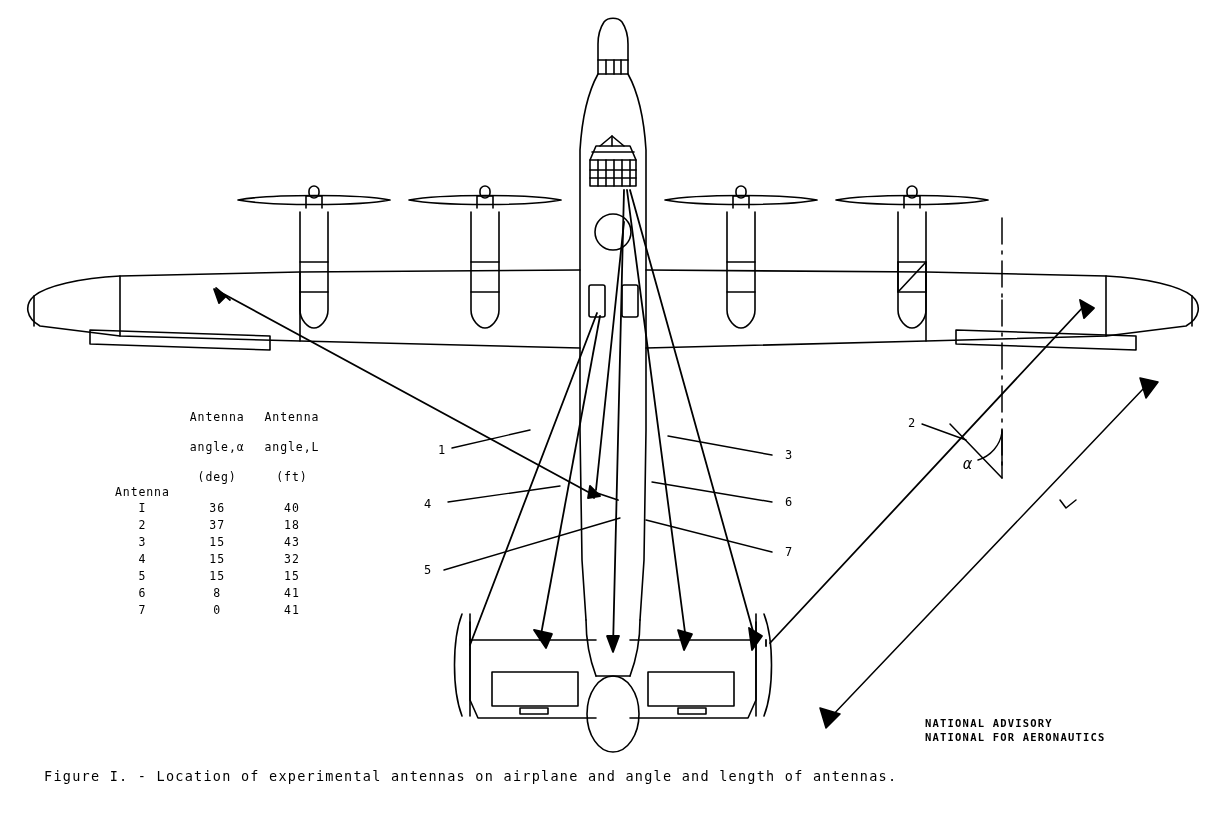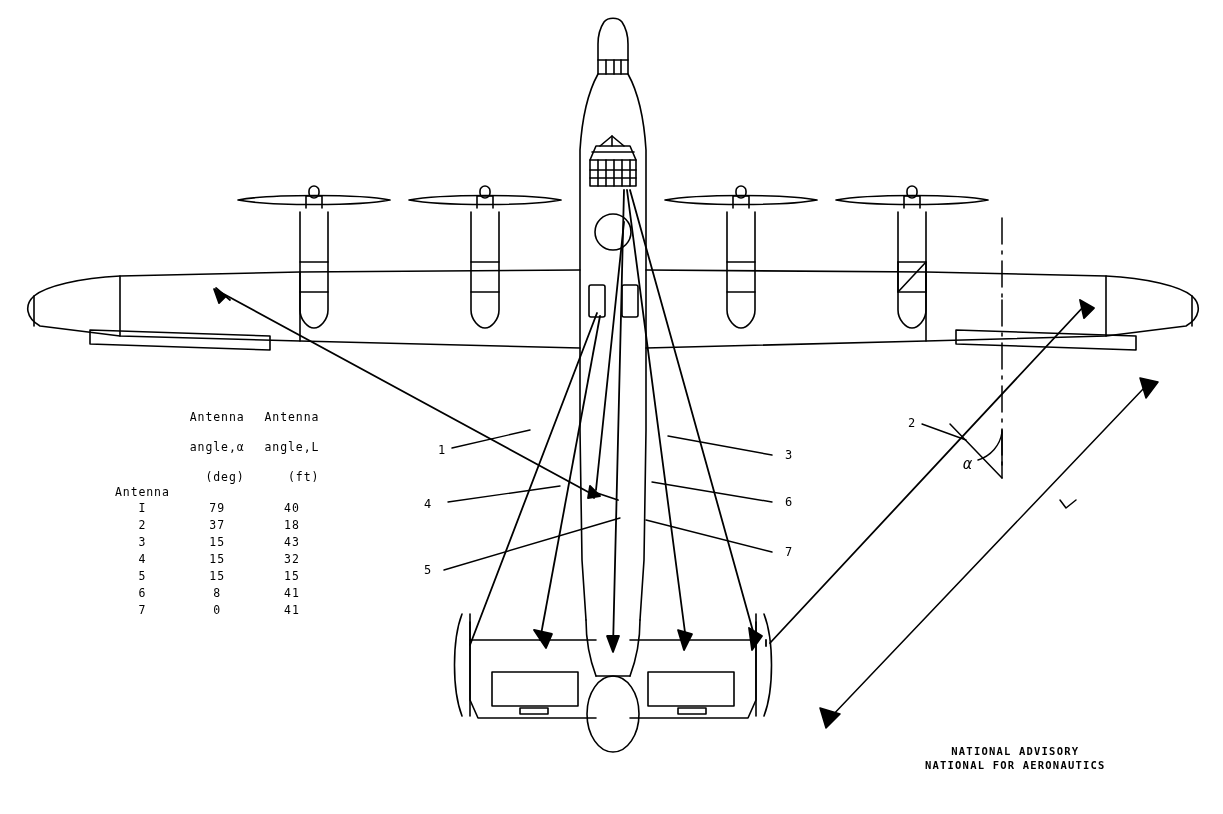--- a/index.html
+++ b/index.html
@@ -32,46 +32,46 @@
     position: absolute;
     left: 105px;
     top: 395px;
     font-size: 11.5px;
     letter-spacing: 0.9px;
     line-height: 15px;
     border-collapse: collapse;
   }
   #antenna-table th {
     font-weight: normal;
-    text-align: right;
+    text-align: center;
     padding: 0 10px 0 10px;
     vertical-align: bottom;
     white-space: pre-line;
   }
   #antenna-table td {
     text-align: center;
     padding: 0 10px;
     line-height: 17px;
   }
 
   
   .callout {
     font-size: 12px;
     letter-spacing: 0.8px;
   }
 
   
   #naca {
     position: absolute;
     left: 925px;
-    top: 744px;
+    top: 716px;
     font-size: 10.5px;
     letter-spacing: 1.2px;
     line-height: 14px;
-    text-align: center;
+    text-align: left;
     font-weight: bold;
   }
   #naca div { white-space: pre; }
 
   
   #caption {
     position: absolute;
     left: 44px;
     top: 768px;
     font-size: 13.5px;
@@ -268,21 +268,21 @@
         <th>
           <div>Antenna</div>
           <div>angle,L</div>
           <div>(ft)</div>
         </th>
       </tr>
     </thead>
     <tbody>
       <tr>
         <td>I</td>
-        <td>79</td>
+        <td>36</td>
         <td>40</td>
       </tr>
       <tr>
         <td>2</td>
         <td>37</td>
         <td>18</td>
       </tr>
       <tr>
         <td>3</td>
         <td>15</td>
@@ -319,14 +319,15 @@
   <div class="abs callout" style="left:785px; top:495px;">6</div>
   <div class="abs callout" style="left:785px; top:545px;">7</div>
 
   <div class="abs alpha-sym" style="left:963px; top:455px; font-size:15px;">α</div>
 
   <div id="naca">
     <div>NATIONAL ADVISORY</div>
     <div>NATIONAL FOR AERONAUTICS</div>
   </div>
 
+  <div id="caption">Figure I. - Location of experimental antennas on airplane and angle and length of antennas.</div>
 
 </div>
 
 </body></html>

